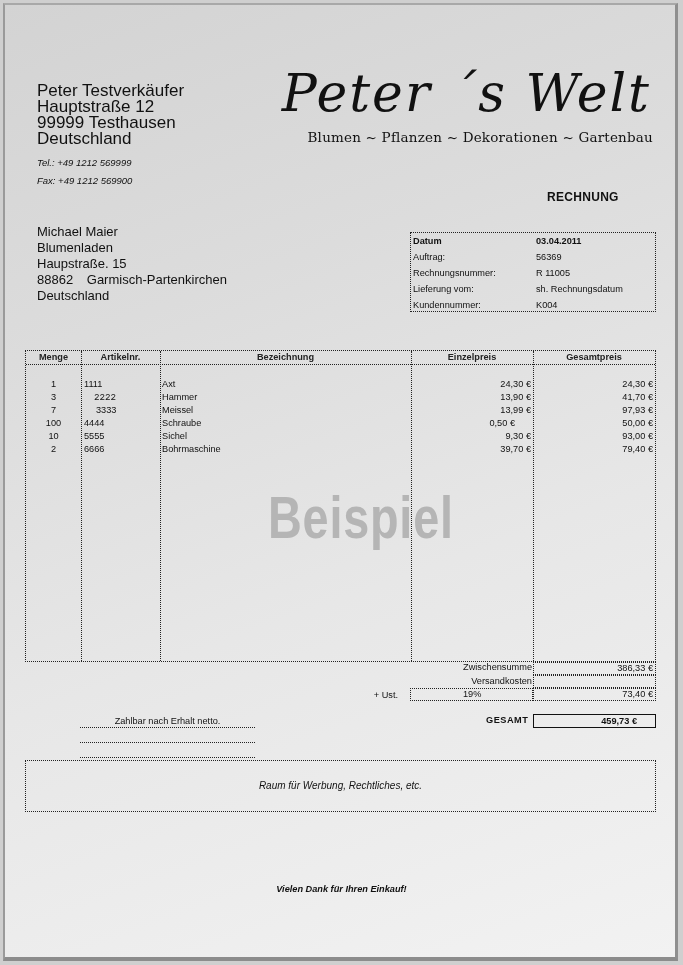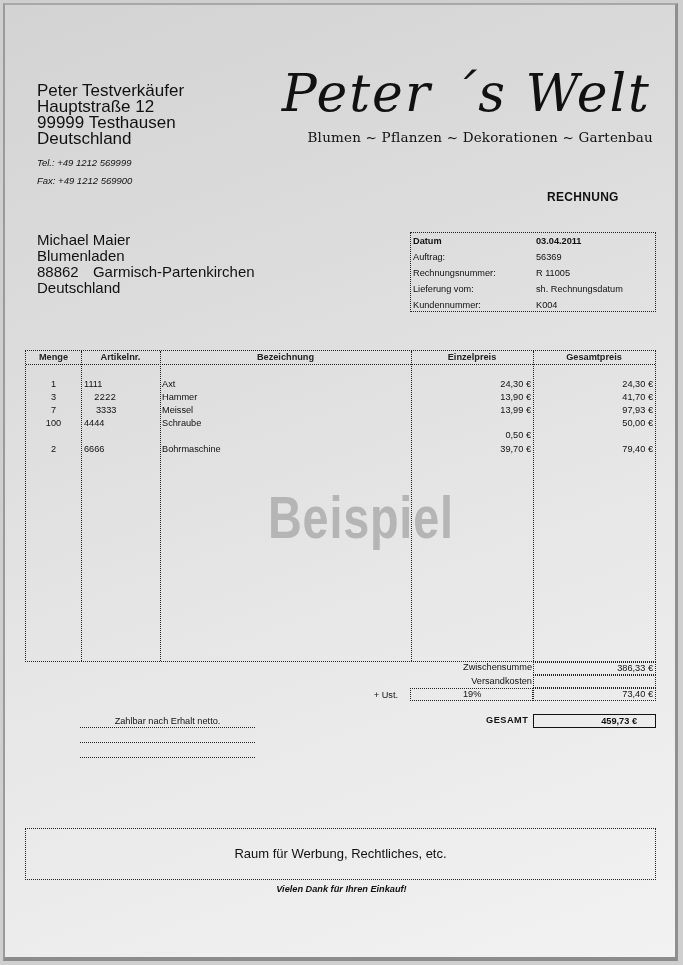--- a/index.html
+++ b/index.html
@@ -20,21 +20,21 @@
   .contact { left:37px; top:154px; font-size:9.5px; font-style:italic; line-height:18px; }
   .logo-title {
     right:32px; top:58px; font-family:"DejaVu Serif", serif; font-style:italic;
     font-size:52px; letter-spacing:2px; color:#111; white-space:nowrap; line-height:70px;
   }
   .logo-sub {
     right:30px; top:129px; font-family:"DejaVu Serif", serif; font-size:13.5px;
     white-space:nowrap; letter-spacing:0.2px;
   }
   .doc-title { left:547px; top:190px; font-size:12px; font-weight:bold; letter-spacing:0.3px; }
-  .recipient { left:37px; top:232px; font-size:15px; line-height:16px; }
+  .recipient { left:37px; top:224px; font-size:13px; line-height:16px; }
   .recipient .zip { margin-right:10px; }
 
   .meta-box {
     left:410px; top:232px; width:246px; height:80px; box-sizing:border-box;
     border:1px dotted #222; font-size:9.2px;
   }
   .meta-row { display:flex; height:16px; line-height:16px; padding-left:2px; }
   .meta-row .k { width:123px; }
   .meta-row.bold { font-weight:bold; }
 
@@ -58,22 +58,22 @@
   .tot-label { position:absolute; text-align:right; }
   .tot-cell { position:absolute; border:1px dotted #222; box-sizing:border-box; height:13px; line-height:11px; text-align:right; padding-right:2px; }
   .grand { position:absolute; left:533px; top:714px; width:123px; height:14px; border:1px solid #111; box-sizing:border-box; text-align:right; padding-right:18px; line-height:12px; font-size:9.2px; font-weight:bold; }
   .grand-label { left:486px; top:715px; font-size:9.2px; font-weight:bold; letter-spacing:0.5px; }
 
   .pay-lines { left:80px; top:715px; width:175px; font-size:9.2px; }
   .pay-line { border-bottom:1px dotted #222; height:12px; line-height:12px; text-align:center; margin-bottom:1px; }
   .pay-line + .pay-line { margin-top:0; }
 
   .adbox {
-    left:25px; top:828px; width:631px; height:52px; box-sizing:border-box;
-    border:1px dotted #222; font-size:13px; text-align:center; line-height:50px;
+    left:25px; top:760px; width:631px; height:52px; box-sizing:border-box;
+    border:1px dotted #222; font-size:10px; font-style:italic; text-align:center; line-height:50px;
   }
   .thanks { left:0; width:683px; top:884px; text-align:center; font-size:9.2px; font-style:italic; font-weight:bold; }
 </style>
 </head>
 <body>
 
 <div class="page"></div>
 
 <div class="abs sender">
   <div>Peter Testverkäufer</div>
@@ -87,20 +87,21 @@
 </div>
 
 <div class="abs logo-title">Peter ´s Welt</div>
 <div class="abs logo-sub">Blumen ~ Pflanzen ~ Dekorationen ~ Gartenbau</div>
 
 <div class="abs doc-title">RECHNUNG</div>
 
 <div class="abs recipient">
   <div>Michael Maier</div>
   <div>Blumenladen</div>
+  <div>Haupstraße. 15</div>
   <div>
     <span class="zip">88862</span>
     <span>Garmisch-Partenkirchen</span>
   </div>
   <div>Deutschland</div>
 </div>
 
 <div class="abs meta-box">
   <div class="meta-row bold">
     <span class="k">Datum</span>
@@ -155,22 +156,29 @@
     <span style="left:0;width:55px;text-align:center;">7</span>
     <span style="left:70px;">3333</span>
     <span style="left:136px;">Meissel</span>
     <span style="right:124px;">13,99 €</span>
     <span style="right:2px;">97,93 €</span>
   </div>
   <div class="row" style="top:66px;">
     <span style="left:0;width:55px;text-align:center;">100</span>
     <span style="left:58px;">4444</span>
     <span style="left:136px;">Schraube</span>
-    <span style="right:124px;margin-top:12px;">0,50 €</span>
+    <span style="right:140px;">0,50 €</span>
     <span style="right:2px;">50,00 €</span>
+  </div>
+  <div class="row" style="top:79px;">
+    <span style="left:0;width:55px;text-align:center;">10</span>
+    <span style="left:58px;">5555</span>
+    <span style="left:136px;">Sichel</span>
+    <span style="right:124px;">9,30 €</span>
+    <span style="right:2px;">93,00 €</span>
   </div>
   <div class="row" style="top:92px;">
     <span style="left:0;width:55px;text-align:center;">2</span>
     <span style="left:58px;">6666</span>
     <span style="left:136px;">Bohrmaschine</span>
     <span style="right:124px;">39,70 €</span>
     <span style="right:2px;">79,40 €</span>
   </div>
 </div>
 

